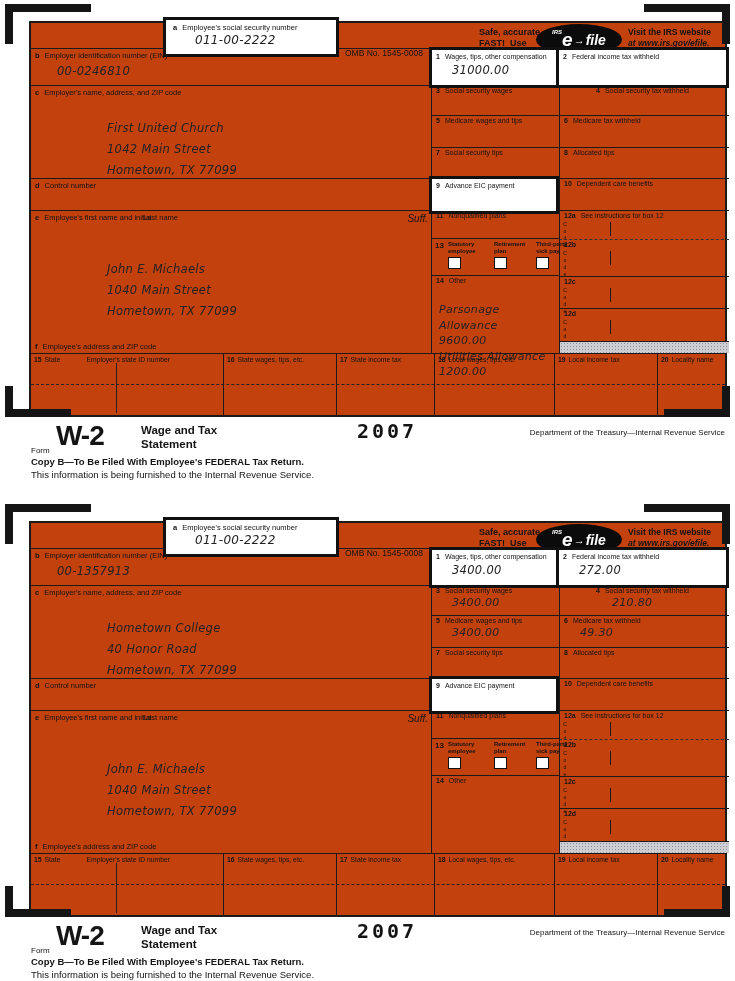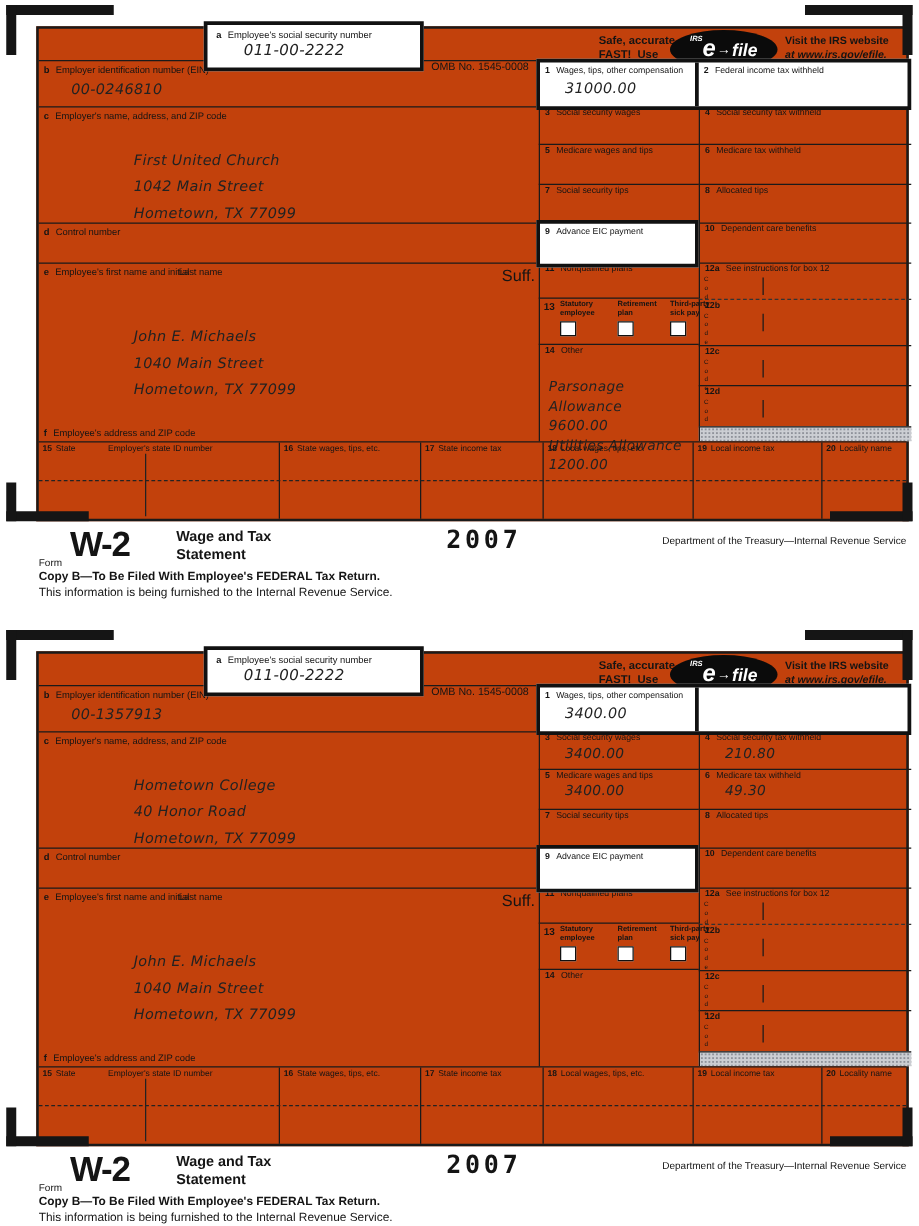--- a/index.html
+++ b/index.html
@@ -40,36 +40,36 @@
   .ein-val { margin: 4px 0 0 26px; }
   .bb12 { left: 398px; top: 24px; width: 300px; height: 41px; border: 3px solid #111; display: flex; z-index: 2; background: #fff; }
   .bb12 .half1 { width: 127px; border-right: 3px solid #111; padding-top: 2px; }
   .bb12 .half2 { flex: 1; padding-top: 2px; }
   .boxlbl { font-size: 7px; white-space: nowrap; padding: 1px 0 0 4px; }
 
   
   .c-c { left: 0; top: 63px; width: 400px; height: 93px; border-bottom: 1px solid #1a1a1a; }
   .employer-addr { position: absolute; left: 76px; top: 32px; line-height: 21px; }
   .c-3 { left: 400px; top: 63px; width: 128px; height: 30px; border-bottom: 1px solid #1a1a1a; border-left: 1px solid #1a1a1a; }
-  .c-4 { left: 528px; top: 63px; width: 170px; height: 30px; border-bottom: 1px solid #1a1a1a; border-left: 1px solid #1a1a1a; }
+  .c-4 { left: 528px; top: 63px; width: 170px; height: 30px; border-bottom: 1px solid #1a1a1a; border-left: 1px solid #1a1a1a; padding-left: 32px; }
   .c-5 { left: 400px; top: 93px; width: 128px; height: 32px; border-bottom: 1px solid #1a1a1a; border-left: 1px solid #1a1a1a; }
   .c-6 { left: 528px; top: 93px; width: 170px; height: 32px; border-bottom: 1px solid #1a1a1a; border-left: 1px solid #1a1a1a; }
   .c-7 { left: 400px; top: 125px; width: 128px; height: 31px; border-bottom: 1px solid #1a1a1a; border-left: 1px solid #1a1a1a; }
   .c-8 { left: 528px; top: 125px; width: 170px; height: 31px; border-bottom: 1px solid #1a1a1a; border-left: 1px solid #1a1a1a; }
   .smval { margin: 2px 0 0 20px; font-size: 11px; }
 
   
   .c-d { left: 0; top: 156px; width: 400px; height: 32px; border-bottom: 1px solid #1a1a1a; }
   .c-9 { left: 398px; top: 153px; width: 130px; height: 38px; border: 3px solid #111; z-index: 2; background: #fff; padding-top: 2px; }
   .c-10 { left: 528px; top: 156px; width: 170px; height: 32px; border-bottom: 1px solid #1a1a1a; border-left: 1px solid #1a1a1a; }
 
   
   .c-e { left: 0; top: 188px; width: 400px; height: 142px; }
   .lastname { position: absolute; left: 112px; top: 2px; font-size: 7.5px; }
-  .suff { position: absolute; right: 3px; top: 2px; font-size: 13px; }
+  .suff { position: absolute; right: 3px; top: 2px; font-size: 10px; font-style: italic; }
   .employee-addr { position: absolute; left: 76px; top: 48px; line-height: 21px; }
   .f-label { position: absolute; left: 0; bottom: 2px; }
   .c-11 { left: 400px; top: 188px; width: 128px; height: 28px; border-left: 1px solid #1a1a1a; border-bottom: 1px solid #1a1a1a; }
   .c-12a { left: 528px; top: 188px; width: 170px; height: 28px; border-left: 1px solid #1a1a1a; }
   .c-13 { left: 400px; top: 216px; width: 128px; height: 37px; border-left: 1px solid #1a1a1a; border-bottom: 1px solid #1a1a1a; }
   .c-12b { left: 528px; top: 216px; width: 170px; height: 37px; border-left: 1px solid #1a1a1a; border-top: 1px dashed #333; }
   .c-14 { left: 400px; top: 253px; width: 128px; height: 77px; border-left: 1px solid #1a1a1a; }
   .c-12c { left: 528px; top: 253px; width: 170px; height: 32px; border-left: 1px solid #1a1a1a; border-top: 1px solid #1a1a1a; }
   .c-12d { left: 528px; top: 285px; width: 170px; height: 33px; border-left: 1px solid #1a1a1a; border-top: 1px solid #1a1a1a; }
   .gray-band { left: 528px; top: 318px; width: 170px; height: 12px; border-left: 1px solid #1a1a1a; border-top: 1px solid #1a1a1a;
@@ -336,20 +336,24 @@
 
       <div class="cell c-b">
         <div class="lblrow"><span class="pfx">b</span><span>Employer identification number (EIN)</span></div>
         <div class="hw ein-val">00-1357913</div>
       </div>
       <div class="cell bb12">
         <div class="half1">
           <div class="boxlbl"><span class="bnum">1</span><span>Wages, tips, other compensation</span></div>
           <div class="hw val">3400.00</div>
         </div>
+        <div class="half2">
+          <div class="boxlbl"><span class="bnum">2</span><span>Federal income tax withheld</span></div>
+          <div class="hw val">272.00</div>
+        </div>
       </div>
 
       <div class="cell c-c">
         <div class="lblrow"><span class="pfx">c</span><span>Employer's name, address, and ZIP code</span></div>
         <div class="hw employer-addr">
           <div>Hometown College</div>
           <div>40 Honor Road</div>
           <div>Hometown, TX 77099</div>
         </div>
       </div>

